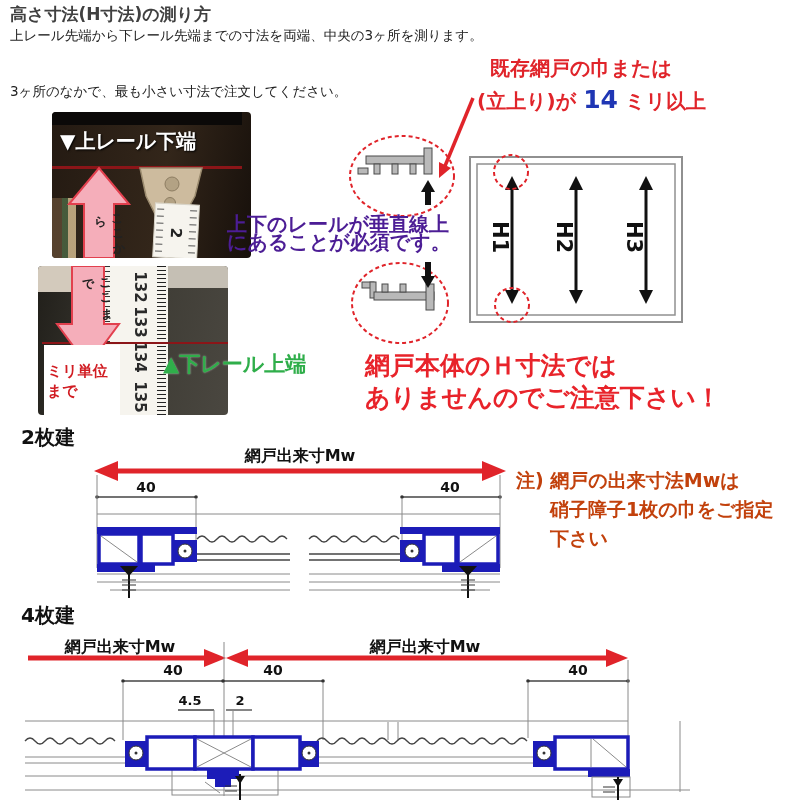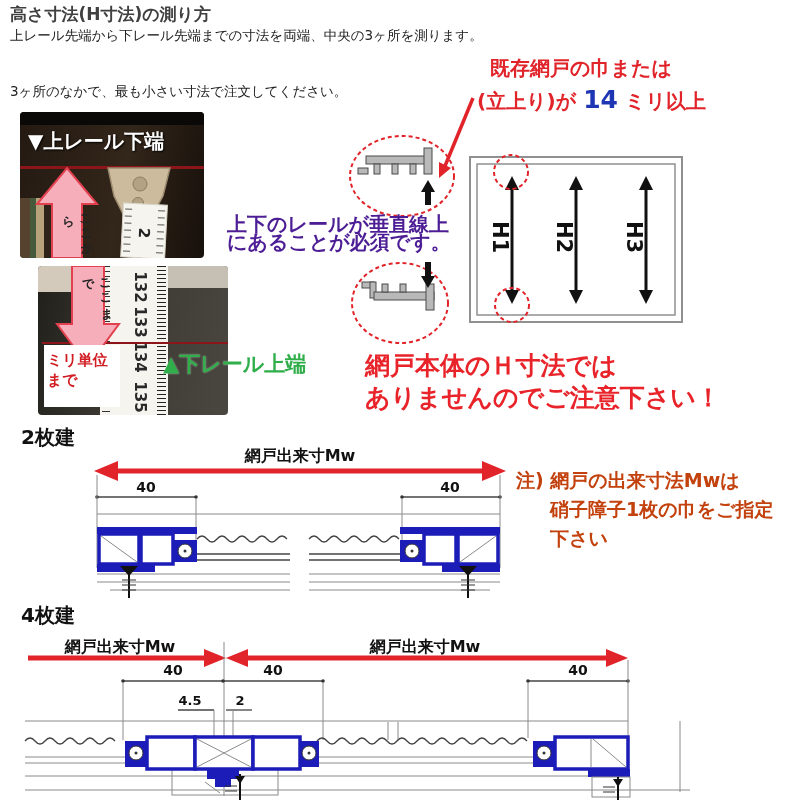--- a/index.html
+++ b/index.html
@@ -12,32 +12,32 @@
   .rednote{color:#e0242a;font-weight:bold;font-size:20px;}
   .rednote .val{color:#1f36b4;font-size:25px;}
   .bluenote{color:#4c1d95;font-weight:bold;font-size:20px;}
   .warning{color:#e8232a;font-weight:bold;font-size:25px;}
   .sect-title{font-size:20px;font-weight:bold;color:#111;margin-left:7px;}
   .mwnote{color:#c2410c;font-weight:bold;font-size:19px;line-height:29px;}
   .mwnote .ind{padding-left:34px;display:block;}
   .greencap{color:#2fae4a;font-weight:bold;font-size:21px;text-shadow:0 0 2px rgba(255,255,255,.6);}
   
   .photo{border-radius:4px;overflow:hidden;}
-  #photo-top{left:20px;top:112px;width:184px;height:146px;
-     background:linear-gradient(100deg,#241a12 0%,#33261a 55%,#17100b 100%);}
+  #photo-top{left:52px;top:112px;width:184px;height:146px;
+     background:linear-gradient(100deg,#241a12 0%,#33261a 55%,#17100b 100%);padding-left:15px;}
   #photo-bottom{left:38px;top:266px;width:190px;height:149px;
      background:linear-gradient(100deg,#211f1a 0%,#3c3a33 45%,#4a4740 100%);}
   .photo-cap{color:#fff;font-weight:bold;font-size:20px;text-shadow:1px 1px 2px #000;}
   .redline{background:#8b1518;}
   .vtext{writing-mode:vertical-rl;color:#222;font-weight:bold;font-size:12px;letter-spacing:1px;}
   .ruler{background:#f6f4ee;}
   .ticksL{background:repeating-linear-gradient(to bottom,#333 0 1px,transparent 1px 5px);}
   .ticksR{background:repeating-linear-gradient(to bottom,#222 0 1px,transparent 1px 4px);}
   .rulnum{transform:rotate(90deg);font-size:15px;font-weight:bold;color:#2a2a2a;}
-  .unitbox{background:#fff;color:#d11c22;font-weight:bold;font-size:15px;line-height:20px;padding:5px 3px;}
+  .unitbox{background:#fff;color:#d11c22;font-weight:bold;font-size:15px;line-height:20px;padding:16px 3px;}
   svg text{font-family:"DejaVu Sans","Liberation Sans",sans-serif;}
   .t-dim{font-size:14px;font-weight:bold;fill:#111;}
   .t-sm{font-size:13px;font-weight:bold;fill:#111;}
   .t-mw{font-size:16px;font-weight:bold;fill:#111;}
   .t-h{font-size:21px;font-weight:bold;fill:#111;}
   .thin{stroke:#8a8a8a;stroke-width:1;fill:none;}
   .med{stroke:#444;stroke-width:1.3;fill:none;}
   .blue-f{fill:#1c1cb8;stroke:none;}
   .blue-box{fill:#fff;stroke:#1c1cb8;stroke-width:3.5;}
   .gray-part{fill:#b9b9b9;stroke:#4a4a4a;stroke-width:1;}

